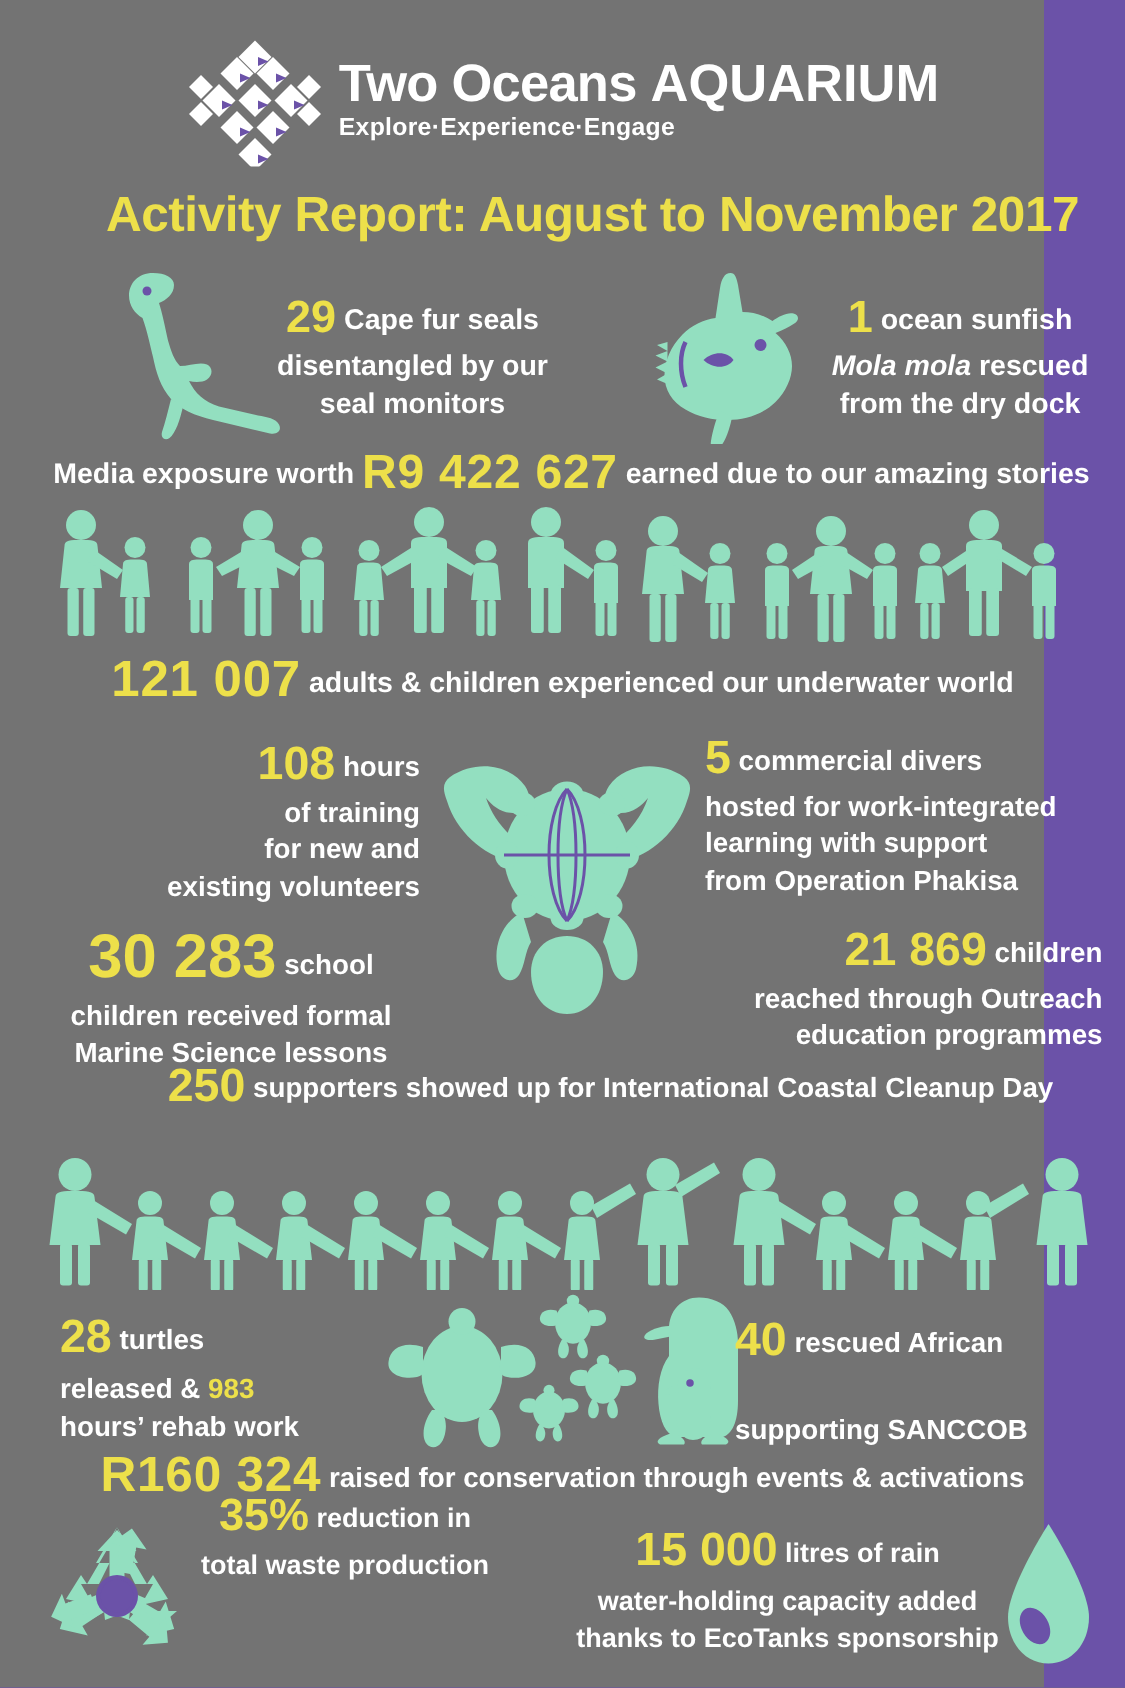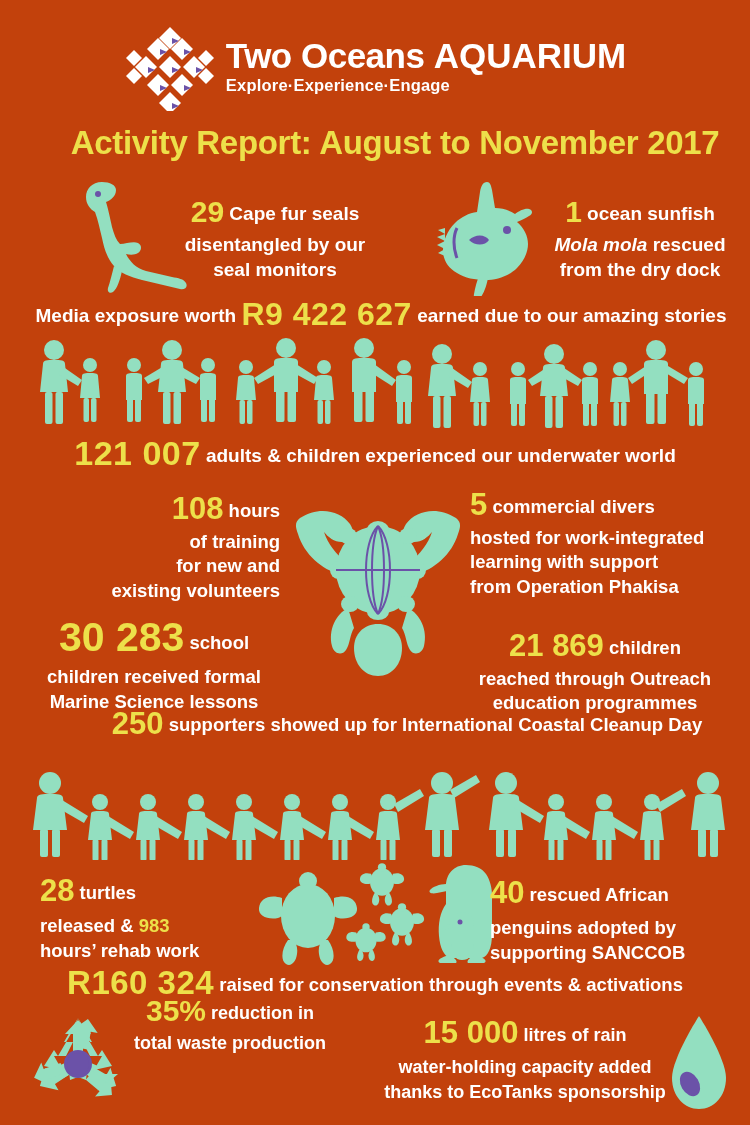--- a/index.html
+++ b/index.html
@@ -3,21 +3,21 @@
 <meta charset="utf-8">
 <title>Two Oceans Aquarium Activity Report</title>
 <style>
   * { margin:0; padding:0; box-sizing:border-box; }
   html, body {
     width:750px; height:1125px;
     background:#6B52A8;
     font-family:"Liberation Sans", sans-serif;
     overflow:hidden;
   }
-  #page { position:relative; width:750px; height:1125px; background:#c2410c; }
+  #page { position:relative; width:696px; height:1125px; background:#737373; }
 
   .mint { fill:#93DFC0; }
   .white-fill { fill:#FFFFFF; }
 
   
   #header { position:absolute; left:0; top:22px; width:750px; height:90px;
             display:flex; align-items:center; justify-content:center; gap:10px; }
   #logo-mark { width:92px; height:88px; flex:0 0 auto; }
   #logo-text { display:flex; flex-direction:column; align-items:flex-start; }
   #brand-line { color:#FFFFFF; font-size:35px; font-weight:bold; line-height:1.0;
@@ -58,22 +58,22 @@
   .s-train .num { font-size:31px; vertical-align:-2px; }
 
   .s-divers { left:470px; top:484px; width:272px; text-align:left;
               font-size:18.5px; line-height:1.34; }
   .s-divers .num { font-size:31px; vertical-align:-2px; }
 
   .s-school { left:20px; top:610px; width:268px; text-align:center;
               font-size:18.5px; line-height:1.34; }
   .s-school .num { font-size:41px; vertical-align:-2px; }
 
-  .s-outreach { left:455px; top:612px; width:280px; text-align:center;
-                font-size:18.5px; line-height:1.34;margin-top:13px; }
+  .s-outreach { left:455px; top:612px; width:280px; text-align:right;
+                font-size:18.5px; line-height:1.34; }
   .s-outreach .num { font-size:31px; vertical-align:-2px; }
 
   #cleanup-line { position:absolute; left:0; top:706px; width:750px; text-align:center;
                   font-size:18.5px; white-space:nowrap;margin-left:32px; }
   #cleanup-line .num { font-size:31px; vertical-align:-3px; }
 
   .s-turtles { left:40px; top:870px; width:220px; text-align:left;
                font-size:18.5px; line-height:1.38; }
   .s-turtles .num-big { color:#EDE04A; font-weight:bold; font-size:31px; vertical-align:-2px;text-align:right; }
   .s-turtles .num-sm { color:#EDE04A; font-weight:bold; font-size:18.5px; }
@@ -555,21 +555,21 @@
 
       <path d="M44,50 C36,50 31,57 31,66 L31,82 C31,92 35,98 42,98
                C50,98 54,92 54,82 L54,64 C54,56 50,50 44,50 Z"></path>
       <path d="M32,62 C28,62 24,64 23,66 C22,68 25,68 28,67 L33,66 Z"></path>
     </g>
     <circle cx="40" cy="60" r="2.5" fill="#6B52A8"></circle>
   </svg>
 
   <div class="stat s-penguins">
     <span class="num">40</span><span class="txt"> rescued African</span><br>
-    <span class="txt">penguins adopted by</span><br>
+    <br>
     <span class="txt">supporting SANCCOB</span>
   </div>
 
   <div id="raised-line"><span class="num">R160 324</span><span class="txt"> raised for conservation through events &amp; activations</span></div>
 
   <svg class="icon" id="recycle-icon" viewBox="0 0 100 95">
     <g class="mint">
 
       <path d="M50,4 L64,28 L55,28 L62,42 L74,42 L66,56 L84,52 L74,36 L70,42 L56,18 Z"></path>
       <path d="M50,4 L36,28 L45,28 L38,42 L26,42 L34,56 L16,52 L26,36 L30,42 L44,18 Z"></path>

